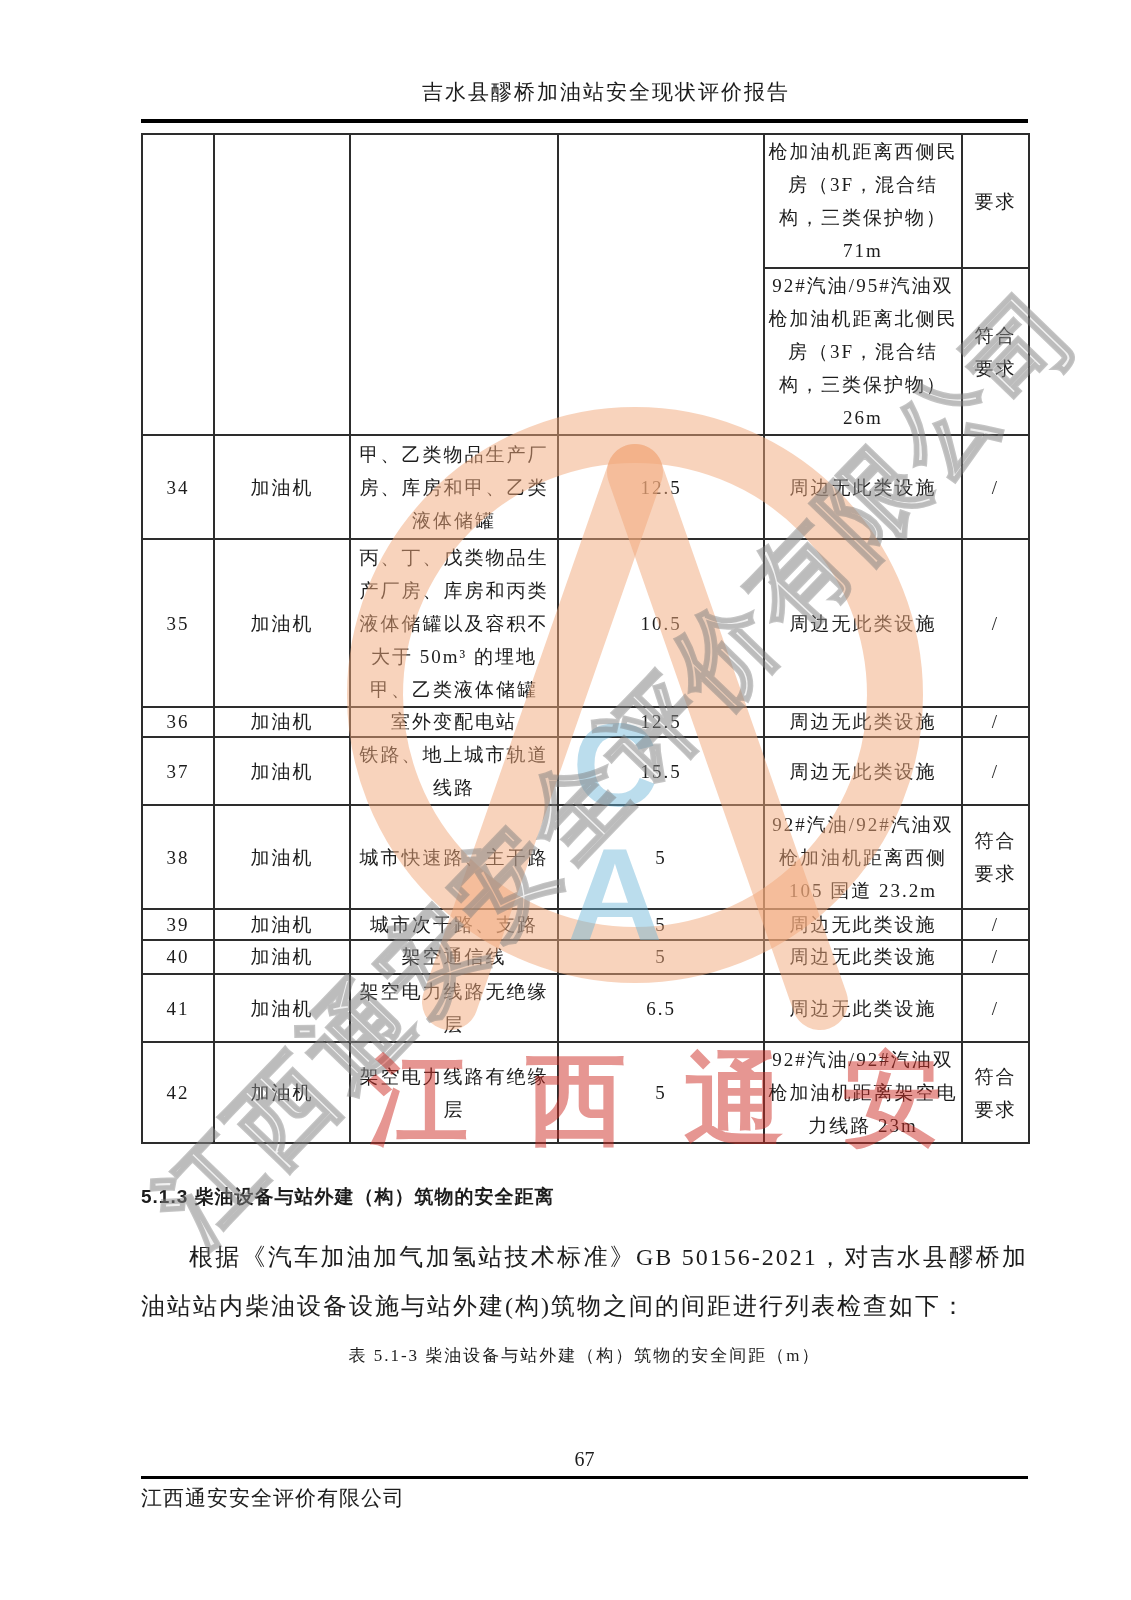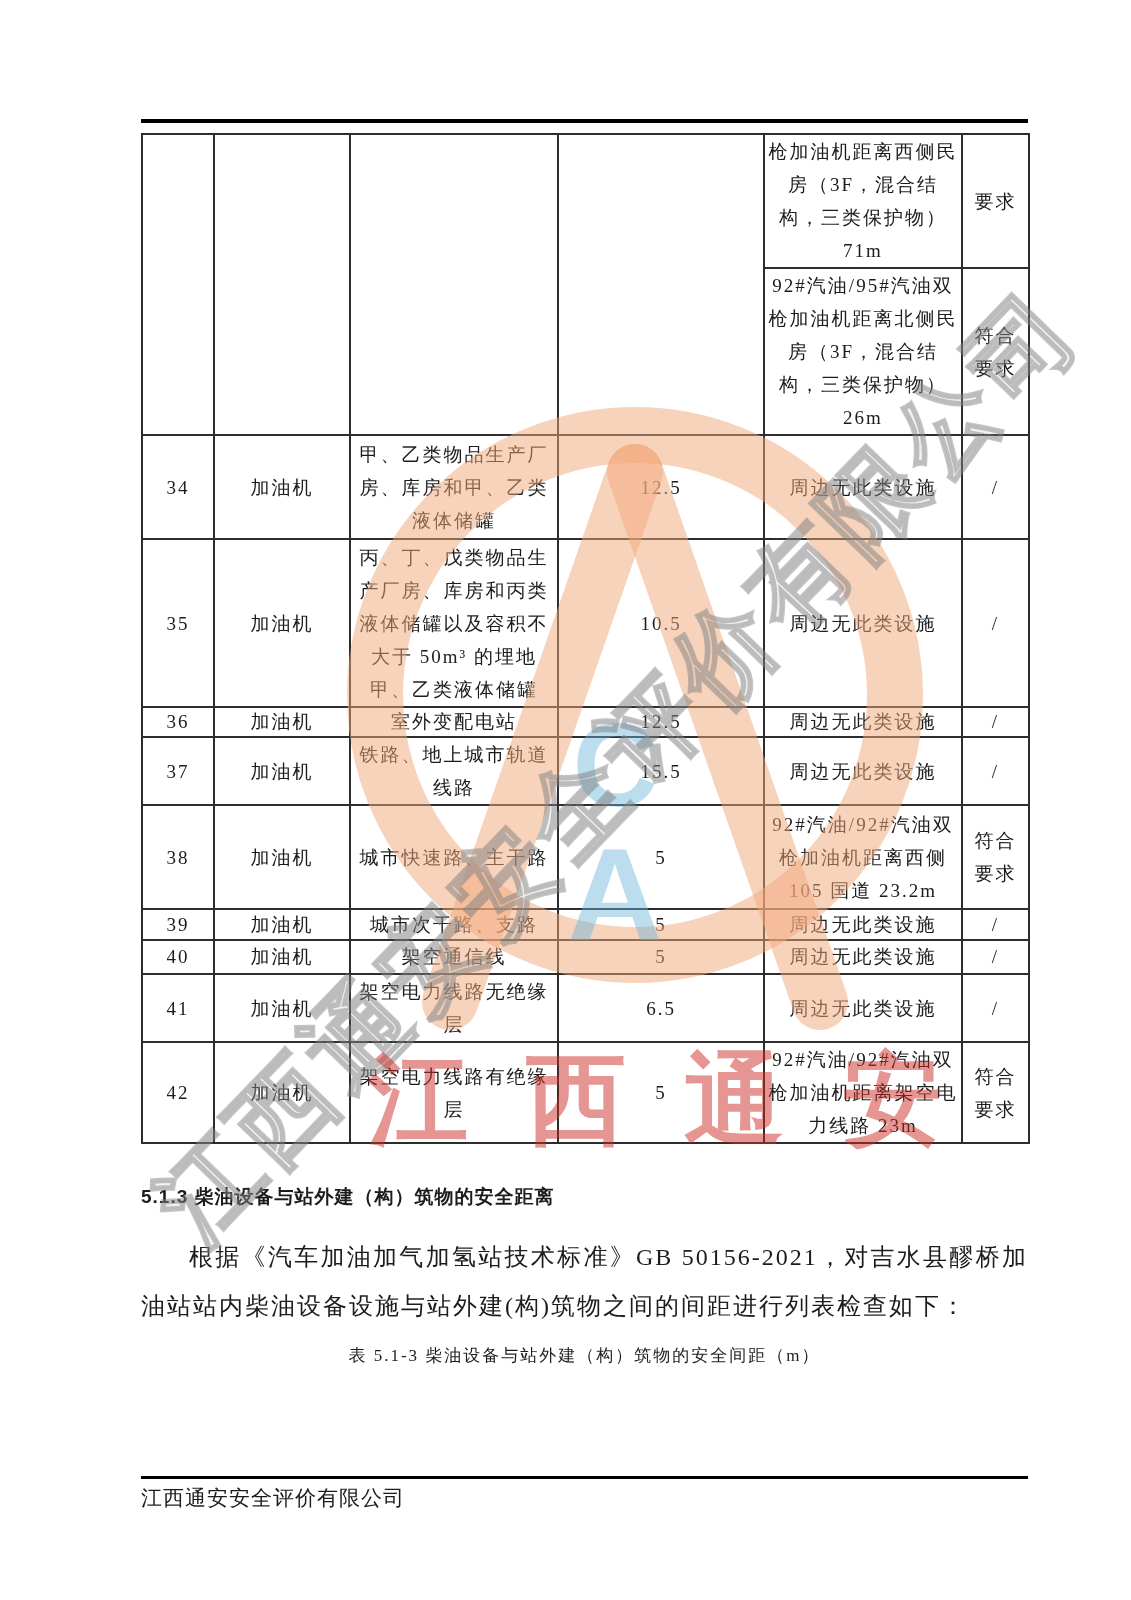--- a/index.html
+++ b/index.html
@@ -53,20 +53,21 @@
     letter-spacing:6px;font-family:"Liberation Sans","DejaVu Sans",sans-serif;
     color:rgba(165,165,165,0.16);-webkit-text-stroke:2.5px rgba(125,125,125,0.45);}
   .wm-red{position:absolute;left:368px;top:1034px;font-size:100px;font-weight:700;
     letter-spacing:58px;white-space:nowrap;color:rgba(205,45,38,0.5);}
 </style>
 </head>
 <body>
 
 <div class="page">
 
+  <div class="doc-title">吉水县醪桥加油站安全现状评价报告</div>
   <div class="rule-top"></div>
 
   <div class="table-wrap">
     <table class="spacing">
       <colgroup>
         <col style="width:72px">
           <col style="width:136px">
           <col style="width:208px">
         <col style="width:206px">
           <col style="width:198px">
@@ -159,20 +160,21 @@
           <td>符合要求</td>
         </tr>
       </tbody>
     </table>
   </div>
 
   <div class="h513">5.1.3 柴油设备与站外建（构）筑物的安全距离</div>
   <div class="para p2 indent">根据《汽车加油加气加氢站技术标准》GB 50156-2021，对吉水县醪桥加油站站内柴油设备设施与站外建(构)筑物之间的间距进行列表检查如下：</div>
   <div class="caption">表 5.1-3 柴油设备与站外建（构）筑物的安全间距（m）</div>
 
+  <div class="pageno">67</div>
   <div class="rule-bottom"></div>
   <div class="footer-left">江西通安安全评价有限公司</div>
 
   <svg class="wm wm-logo" viewBox="0 0 660 680">
     <circle cx="335" cy="335" r="260" fill="none" stroke="rgba(242,167,121,0.5)" stroke-width="56"></circle>
     <path d="M335 112 L150 642" fill="none" stroke="rgba(242,167,121,0.5)" stroke-width="56" stroke-linecap="round"></path>
     <path d="M335 112 L520 642" fill="none" stroke="rgba(242,167,121,0.5)" stroke-width="56" stroke-linecap="round"></path>
     <text x="315" y="446" text-anchor="middle" font-size="118" font-weight="bold" font-family="Liberation Sans, DejaVu Sans, sans-serif" fill="rgba(105,180,215,0.45)">C</text>
     <text x="315" y="580" text-anchor="middle" font-size="132" font-weight="bold" font-family="Liberation Sans, DejaVu Sans, sans-serif" fill="rgba(105,180,215,0.45)">A</text>
   </svg>

